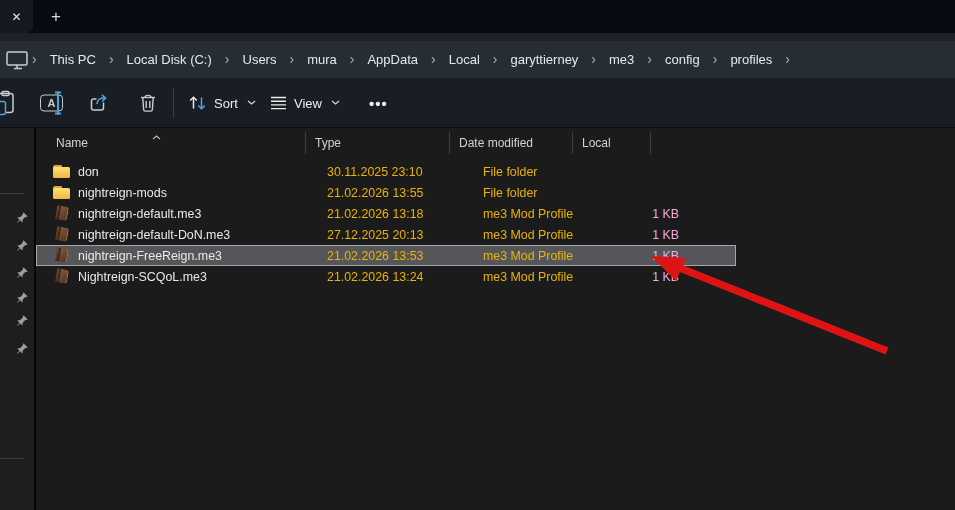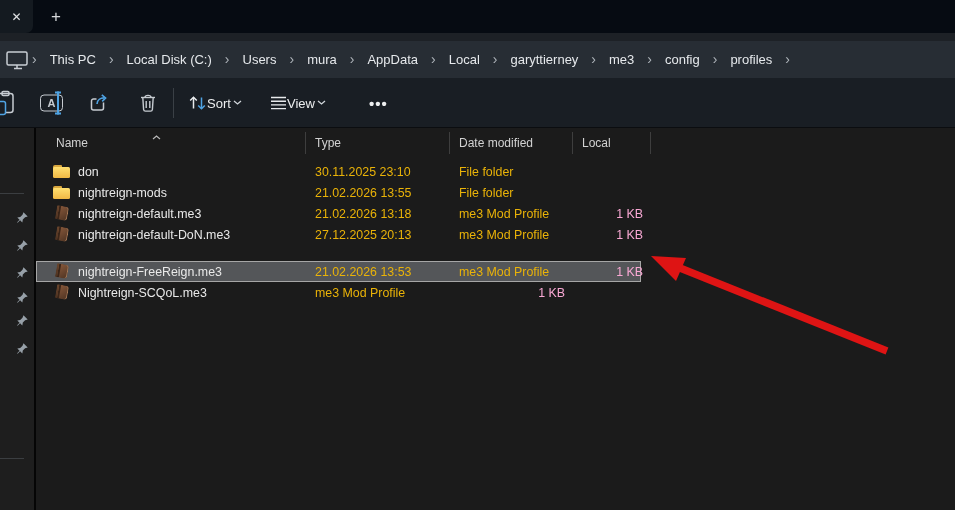--- a/index.html
+++ b/index.html
@@ -33,21 +33,21 @@
   .crumb { padding:3px 12px; white-space:nowrap; color:#e6e9ec; }
   .crumb-sep { color:#aeb4ba; font-size:14px; margin:0 1px; transform:translateY(-1px); }
 
   
   .toolbar {
     position:relative; height:50px; background:#191e24;
     border-bottom:1px solid #0b0d10; overflow:hidden;
   }
   .tbi { position:absolute; top:50%; transform:translateY(-50%); display:flex; align-items:center; }
   .tb-divider { position:absolute; left:173px; top:10px; height:30px; width:1px; background:#3a4046; }
-  .tb-group { color:#eceeef; font-size:13px; }
+  .tb-group { gap:7px; color:#eceeef; font-size:13px; }
   .chev { display:flex; margin-left:2px; }
   .more-dots { color:#eceeef; font-size:15px; letter-spacing:1px; font-weight:bold; }
 
   
   .rename-box {
     position:relative; width:23px; height:17px; border:1.4px solid #c6cbd1; border-radius:4px;
     display:flex; align-items:center; justify-content:center;
     color:#c6cbd1; font-size:11px; font-weight:bold;
   }
   .ibeam { position:absolute; right:3px; top:-4px; bottom:-4px; width:2px; background:#4fa3e3; }
@@ -65,26 +65,26 @@
   .content { position:relative; flex:1; background:#1b1b1b; padding-top:4px; }
 
   .grid { display:grid; grid-template-columns:260px 144px 123px 78px; padding-left:10px; }
   .lheader { position:relative; height:22px; color:#d2d2d2; font-size:12px; margin-bottom:7px; }
   .lheader .hcell {
     display:flex; align-items:center; padding-left:9px; border-right:1px solid #3e3e3e;
   }
   .lheader .h-name { padding-left:10px; position:relative; }
   .sort-caret { position:absolute; left:106px; top:-3px; }
 
-  .row { height:21px; font-size:12.4px; align-items:center; }
+  .row { height:21px; font-size:12.4px; align-items:center;gap:12px; }
   .row .cell { display:flex; align-items:center; height:100%; overflow:hidden; white-space:nowrap; }
   .c-name { padding-left:7px; gap:8px; color:#e9e9e9; }
   .c-date, .c-type { padding-left:9px; color:#eab308; }
   .c-size { justify-content:flex-end; padding-right:8px; color:#f9a8d4; }
-  .row.selected { background:#545659; box-shadow:inset 0 0 0 1px #a6a6a6; width:605px;margin-top:16px; }
+  .row.selected { background:#545659; box-shadow:inset 0 0 0 1px #a6a6a6; width:700px; }
 
   
   .file-icon { position:relative; width:17px; height:15px; flex:none; }
   .file-icon.folder::before { 
     content:""; position:absolute; left:0; top:1px; width:9px; height:5px;
     background:#d9a73f; border-radius:2px 1px 0 0;
   }
   .file-icon.folder::after { 
     content:""; position:absolute; left:0; top:3px; width:17px; height:11px;
     background:linear-gradient(#ffdf70,#f0b844); border-radius:1.5px;
@@ -324,20 +324,21 @@
     <div class="cell c-date">21.02.2026 13:53</div>
     <div class="cell c-type">me3 Mod Profile</div>
     <div class="cell c-size">1 KB</div>
   </div>
 
   <div class="grid row">
     <div class="cell c-name">
       <span class="file-icon me3-book"></span>
       <span class="label">Nightreign-SCQoL.me3</span>
     </div>
+    <div class="cell c-date">21.02.2026 13:24</div>
     <div class="cell c-type">me3 Mod Profile</div>
     <div class="cell c-size">1 KB</div>
   </div>
 </div>
     </main>
   </div>
 
   <svg class="arrow-overlay" width="955" height="510" viewBox="0 0 955 510">
     <line x1="680" y1="268" x2="887" y2="351" stroke="#de1414" stroke-width="7.5"></line>
     <polygon points="651,256 686,258 676,281" fill="#de1414"></polygon>

